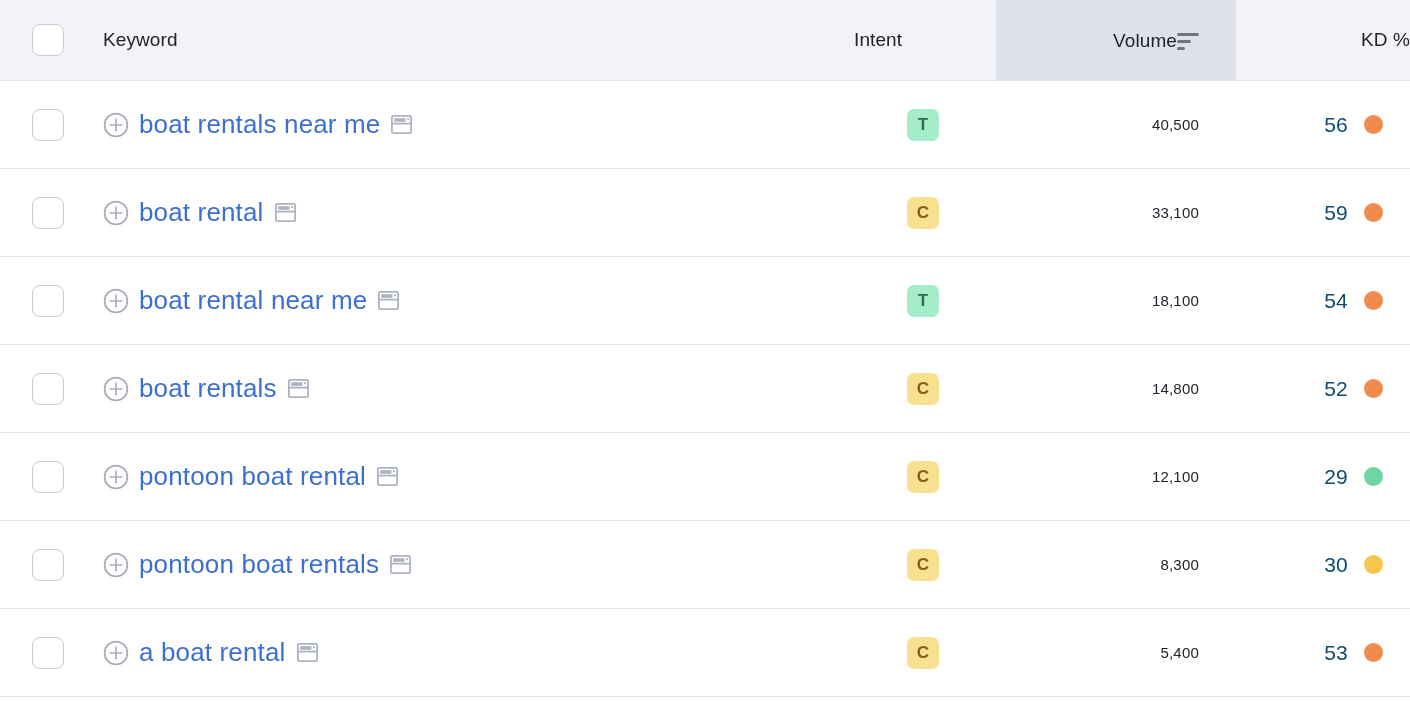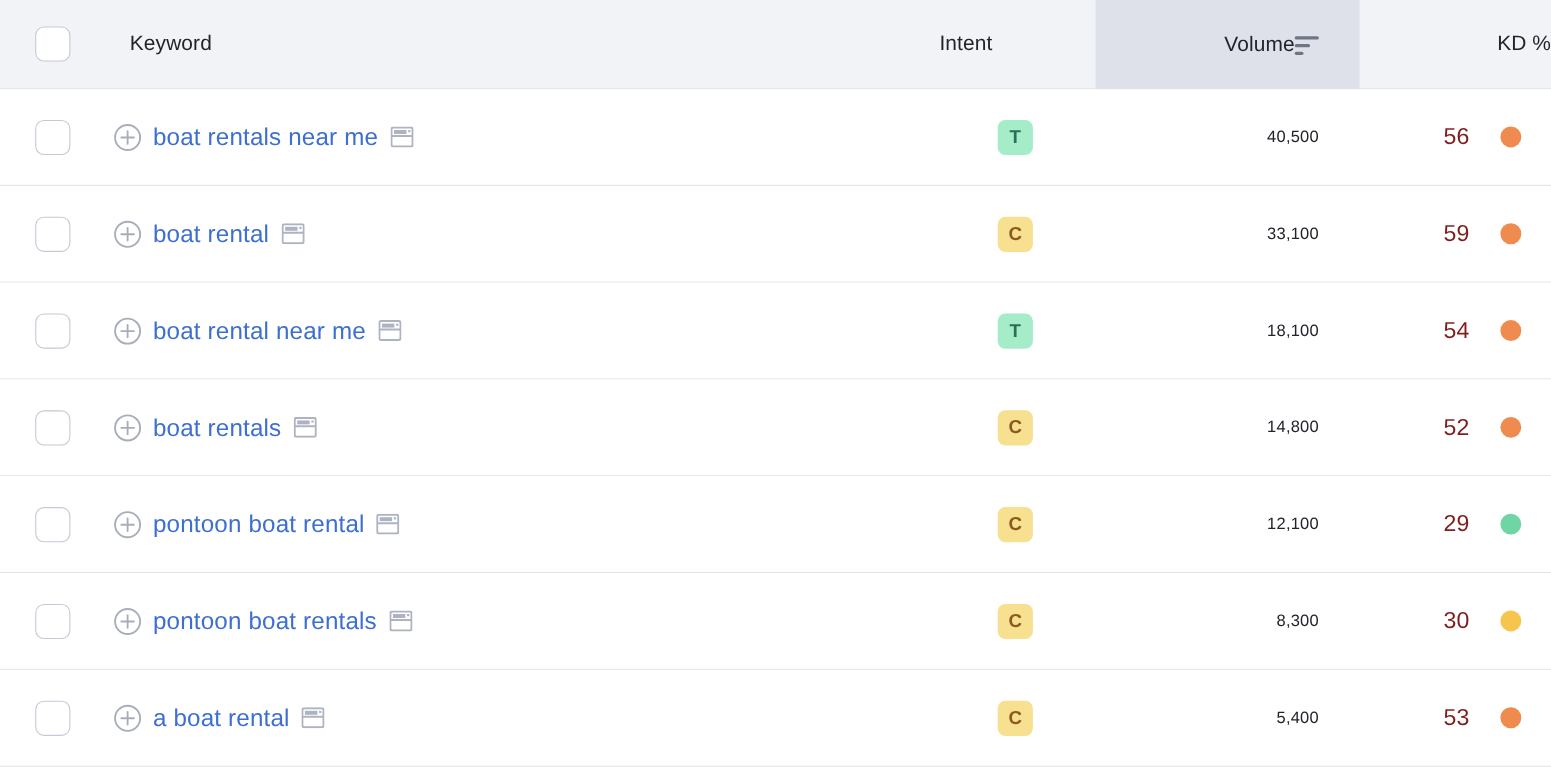--- a/index.html
+++ b/index.html
@@ -42,21 +42,20 @@
 
   .hdr-check {
     width: 96px;
     justify-content: center;
     flex: 0 0 96px;
   }
 
   .hdr-keyword {
     flex: 1 1 auto;
     padding-left: 7px;
-    margin-left: 15px;
   }
 
   .hdr-intent {
     flex: 0 0 142px;
     justify-content: flex-start;
     padding-right: 56px;
   }
 
   .hdr-volume {
     flex: 0 0 240px;
@@ -141,39 +140,39 @@
     padding-right: 37px;
     font-size: 15px;
     color: #22242c;
     letter-spacing: 0.2px;
   }
 
   .cell-kd {
     flex: 0 0 174px;
     justify-content: flex-end;
     padding-right: 27px;
-    gap: 28px;
+    gap: 16px;
     font-size: 21px;
-    color: #7f1d1d;
+    color: #0c4a6e;
     letter-spacing: 0.2px;
   }
 
   
   .plus-icon {
     width: 26px;
     height: 26px;
     flex: 0 0 26px;
     margin-right: 10px;
     cursor: pointer;
     display: block;
   }
 
   
   .kw-link {
-    font-size: 22px;
+    font-size: 26px;
     color: #3d6fd1;
     text-decoration: none;
     letter-spacing: 0.15px;
     cursor: pointer;
     white-space: nowrap;
   }
 
   
   .serp-icon {
     width: 21px;

